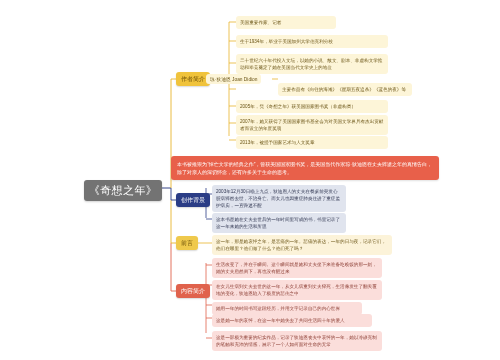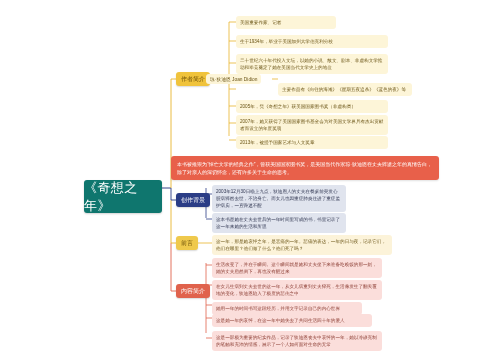--- a/index.html
+++ b/index.html
@@ -11,25 +11,25 @@
     position:relative;
   }
   #canvas{position:relative;width:500px;height:360px;}
   svg#wires{position:absolute;left:0;top:0;width:500px;height:360px;pointer-events:none;}
 
   .node{position:absolute;box-sizing:border-box;}
 
   
   .root{
     left:84px;top:180px;
-    width:78px;height:33px;
-    background:#0f766e;
+    width:78px;height:21px;
+    background:#737373;
     border-radius:3px;
     color:#ffffff;
-    font-size:13px;
+    font-size:11px;
     display:flex;align-items:center;justify-content:center;
     letter-spacing:0.4px;
     box-shadow:0 1px 2px rgba(0,0,0,.18);
   }
 
   
   .chip{
     height:14px;
     border-radius:3px;
     display:flex;align-items:center;justify-content:center;

